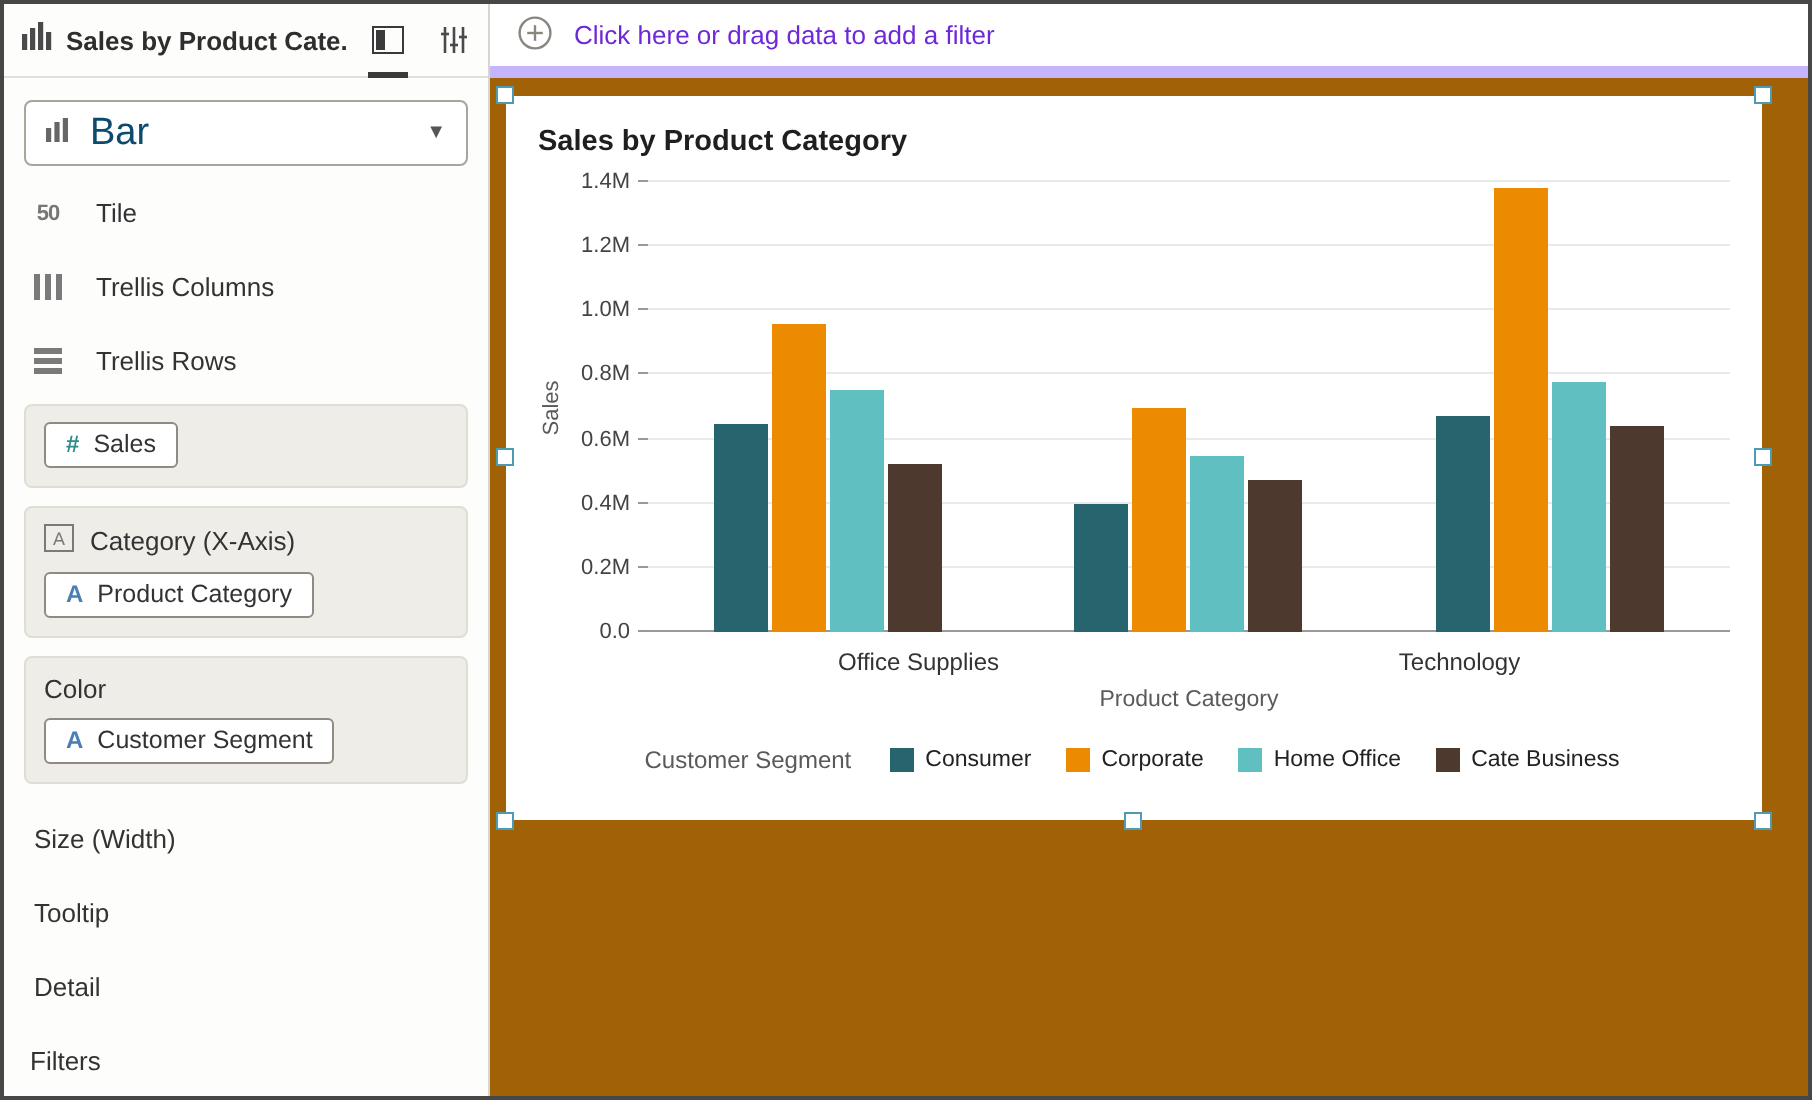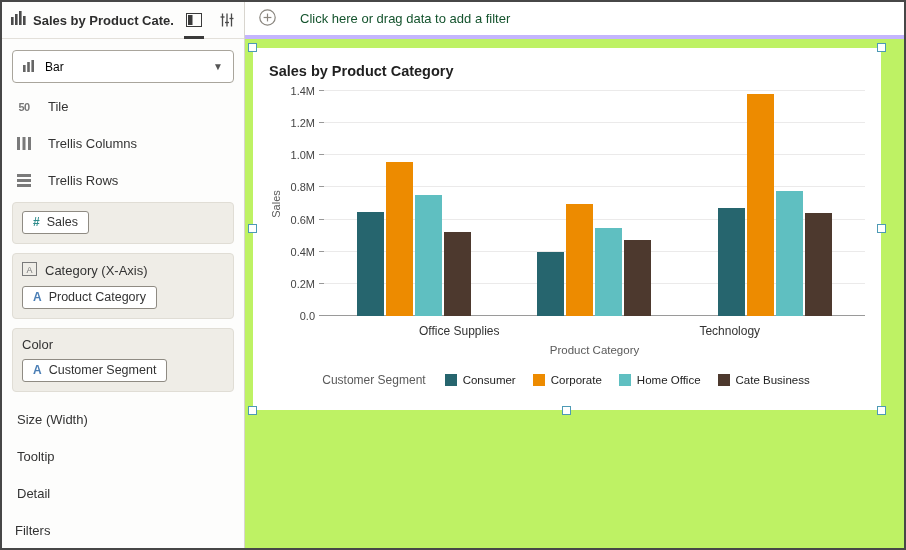--- a/index.html
+++ b/index.html
@@ -10,38 +10,38 @@
 
   
   .sidebar { width:243px; min-width:243px; border-right:1px solid #D8D5CE; display:flex; flex-direction:column; background:#FDFDFC; }
   .sb-header { height:37px; min-height:37px; border-bottom:1px solid #E3E0DA; display:flex; align-items:center; padding:0 4px 0 9px; gap:7px; }
   .sb-title { flex:1; font-size:13px; font-weight:bold; color:#2E2E2E; white-space:nowrap; overflow:hidden; }
   .icon-btn { width:26px; height:37px; display:flex; align-items:center; justify-content:center; position:relative; cursor:pointer; }
   .icon-btn.active::after { content:""; position:absolute; bottom:0; left:3px; right:3px; height:3px; background:#3A3A3A; }
 
   .sb-body { flex:1; padding:11px 10px 0; overflow:hidden; }
   .dropdown { height:33px; border:1px solid #A9A59C; border-radius:4px; display:flex; align-items:center; padding:0 10px; gap:9px; background:#fff; margin-bottom:5px; cursor:pointer; }
-  .dropdown .dd-label { font-size:12px; color:#000000; }
+  .dropdown .dd-label { font-size:19px; color:#0c4a6e; }
   .dd-chevron { margin-left:auto; color:#555; font-size:10px; }
 
   .sb-item { height:37px; display:flex; align-items:center; gap:15px; padding:0 3px; font-size:13px; color:#333; cursor:pointer; }
   .sb-item .ico { width:18px; display:flex; justify-content:center; align-items:center; }
   .tile-ico { font-size:11px; font-weight:bold; color:#777; letter-spacing:-0.5px; }
   .sb-item.noicon { padding-left:5px; }
 
   .sb-section { background:#EFEDE7; border:1px solid #E0DDD5; border-radius:4px; padding:8px 9px 9px; margin:3px 0 9px; }
   .sec-head { display:flex; align-items:center; gap:8px; font-size:13px; color:#333; margin-bottom:7px; }
   .chip { display:inline-flex; align-items:center; gap:7px; background:#fff; border:1px solid #8F8B83; border-radius:3px; padding:3px 10px 4px; font-size:12.5px; color:#333; cursor:pointer; }
   .chip .m { color:#2F8C8C; font-weight:bold; font-size:12px; }
   .chip .a { color:#4A7EB5; font-weight:bold; font-size:12px; }
 
   
   .main { flex:1; display:flex; flex-direction:column; background:#fff; }
-  .filter-bar { height:37px; min-height:37px; border-bottom:4px solid #c4b5fd; display:flex; align-items:center; gap:24px; padding:0 14px; color:#14532d; font-size:13px; cursor:pointer; }
-  .canvas { flex:1; position:relative; background:#bef264;text-decoration:underline; }
+  .filter-bar { height:37px; min-height:37px; border-bottom:6px solid #c4b5fd; display:flex; align-items:center; gap:11px; padding:0 14px; color:#6d28d9; font-size:13px; cursor:pointer; }
+  .canvas { flex:1; position:relative; background:#a16207;text-decoration:underline; }
 
   .viz { position:absolute; left:8px; top:9px; width:628px; height:362px; background:#fff; padding:15px 16px 0 14px; }
   .handle { position:absolute; width:9px; height:9px; background:#fff; border:1px solid #4D9AB5; z-index:6; }
   .h-tl{left:-5px;top:-5px} .h-tr{right:-5px;top:-5px}
   .h-ml{left:-5px;top:calc(50% - 5px)} .h-mr{right:-5px;top:calc(50% - 5px)}
   .h-bl{left:-5px;bottom:-5px} .h-br{right:-5px;bottom:-5px}
   .h-bc{left:calc(50% - 5px);bottom:-5px}
 
   .viz-title { font-size:14.5px; font-weight:bold; color:#1F1F1F; margin-bottom:12px; padding-left:2px; }
 

